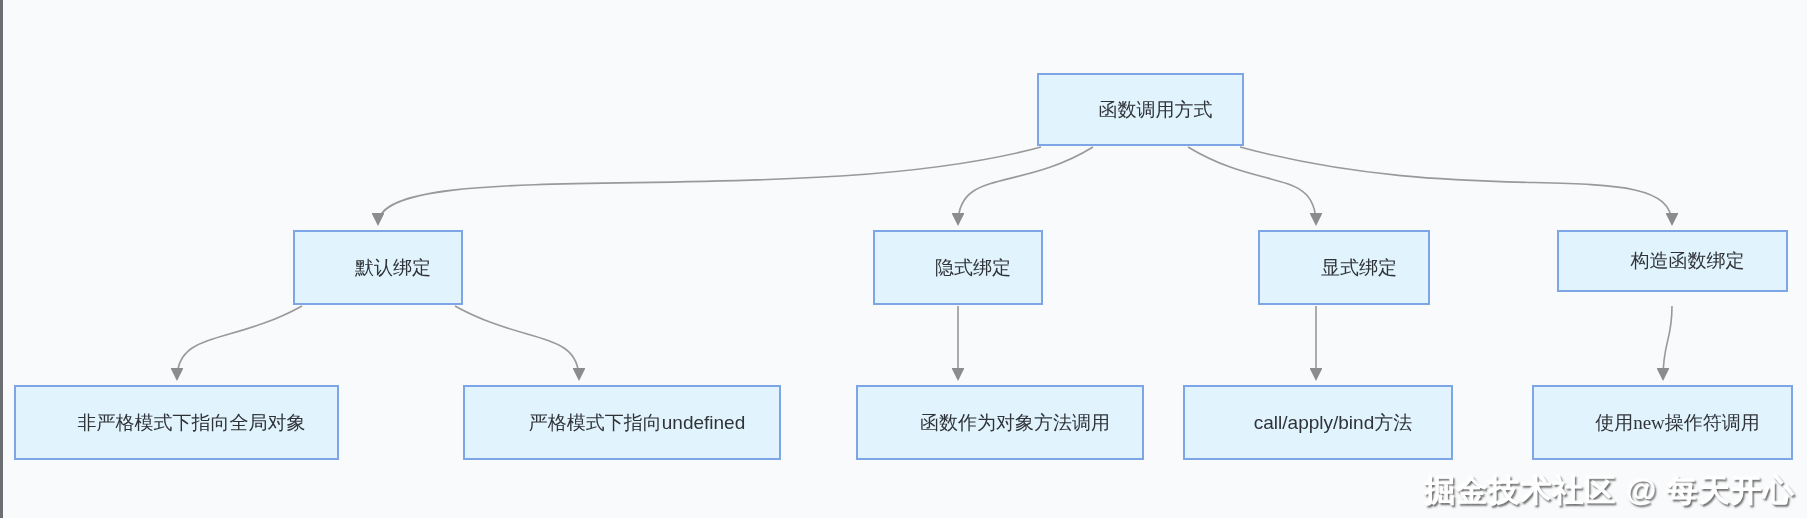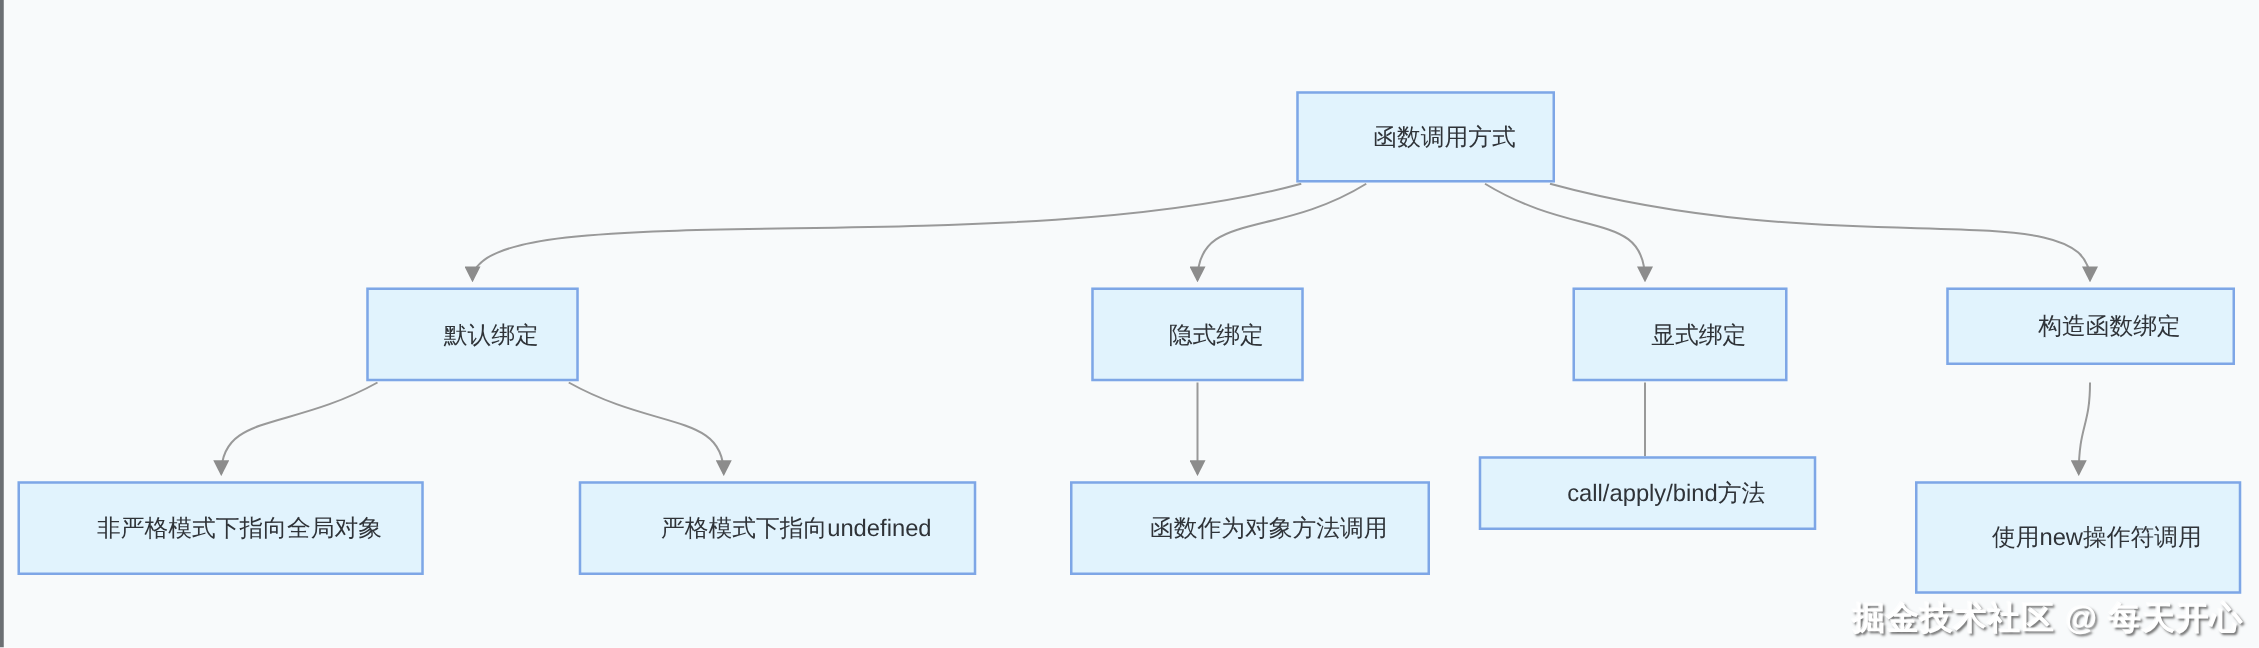--- a/index.html
+++ b/index.html
@@ -58,21 +58,21 @@
     text-align:center;
     z-index:2;
     cursor:default;
     white-space:nowrap;
     padding-left:30px;
   }
   .watermark{
     position:absolute;
     right:12px;
     bottom:6px;
-    font-size:26px;
+    font-size:31px;
     font-weight:bold;
     letter-spacing:1px;
     color:#ffffff;
     text-shadow:-1px -1px 0 rgba(255,255,255,0.65), 1.5px 1.5px 2px rgba(95,95,95,0.9);
     z-index:4;
     white-space:nowrap;
   }
 </style>
 </head>
 <body>
@@ -101,17 +101,17 @@
   <div class="node" style="left:1037px;top:73px;width:207px;height:73px;">函数调用方式</div>
 
   <div class="node" style="left:293px;top:230px;width:170px;height:75px;">默认绑定</div>
   <div class="node" style="left:873px;top:230px;width:170px;height:75px;">隐式绑定</div>
   <div class="node" style="left:1230px;top:230px;width:172px;height:75px;margin-left:28px;">显式绑定</div>
   <div class="node" style="left:1557px;top:230px;width:231px;height:62px;">构造函数绑定</div>
 
   <div class="node" style="left:14px;top:385px;width:325px;height:75px;">非严格模式下指向全局对象</div>
   <div class="node" style="left:420px;top:385px;width:318px;height:75px;margin-left:43px;">严格模式下指向undefined</div>
   <div class="node" style="left:815px;top:385px;width:288px;height:75px;margin-left:41px;">函数作为对象方法调用</div>
-  <div class="node" style="left:1183px;top:365px;width:270px;height:59px;">call/apply/bind方法</div>
-  <div class="node" style="left:1532px;top:385px;width:261px;height:90px;">使用new操作符调用</div>
+  <div class="node" style="left:1183px;top:385px;width:270px;height:75px;">call/apply/bind方法</div>
+  <div class="node" style="left:1532px;top:385px;width:261px;height:75px;font-family:Liberation Serif, serif;">使用new操作符调用</div>
 
   <div class="watermark">掘金技术社区 @ 每天开心</div>
 </div>
 
 </body></html>

